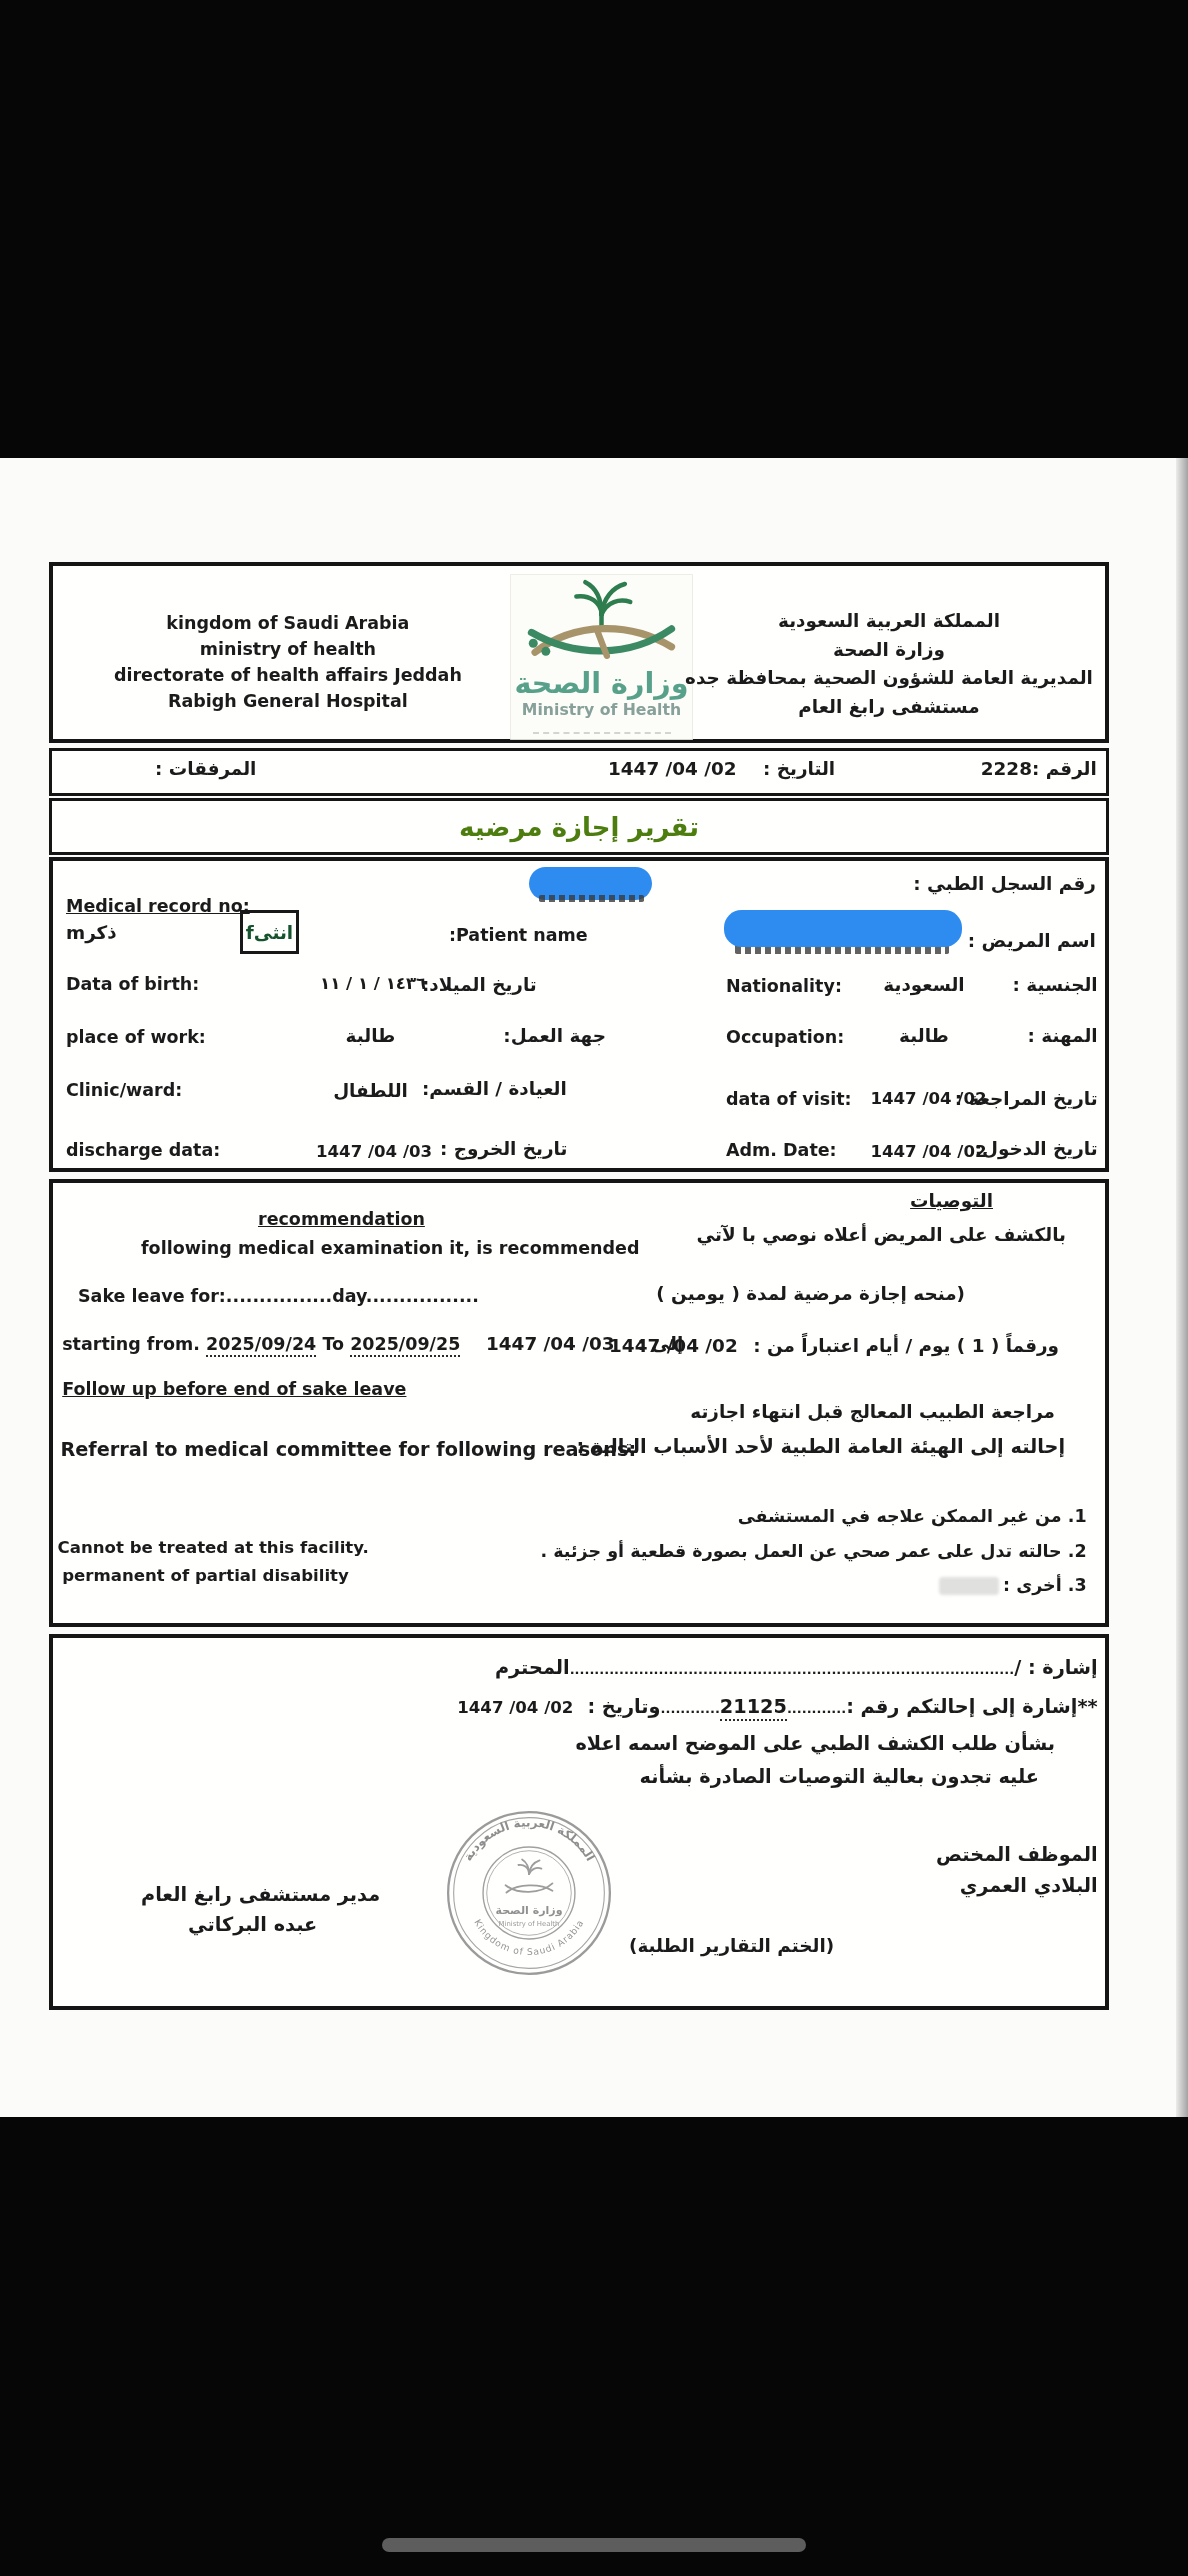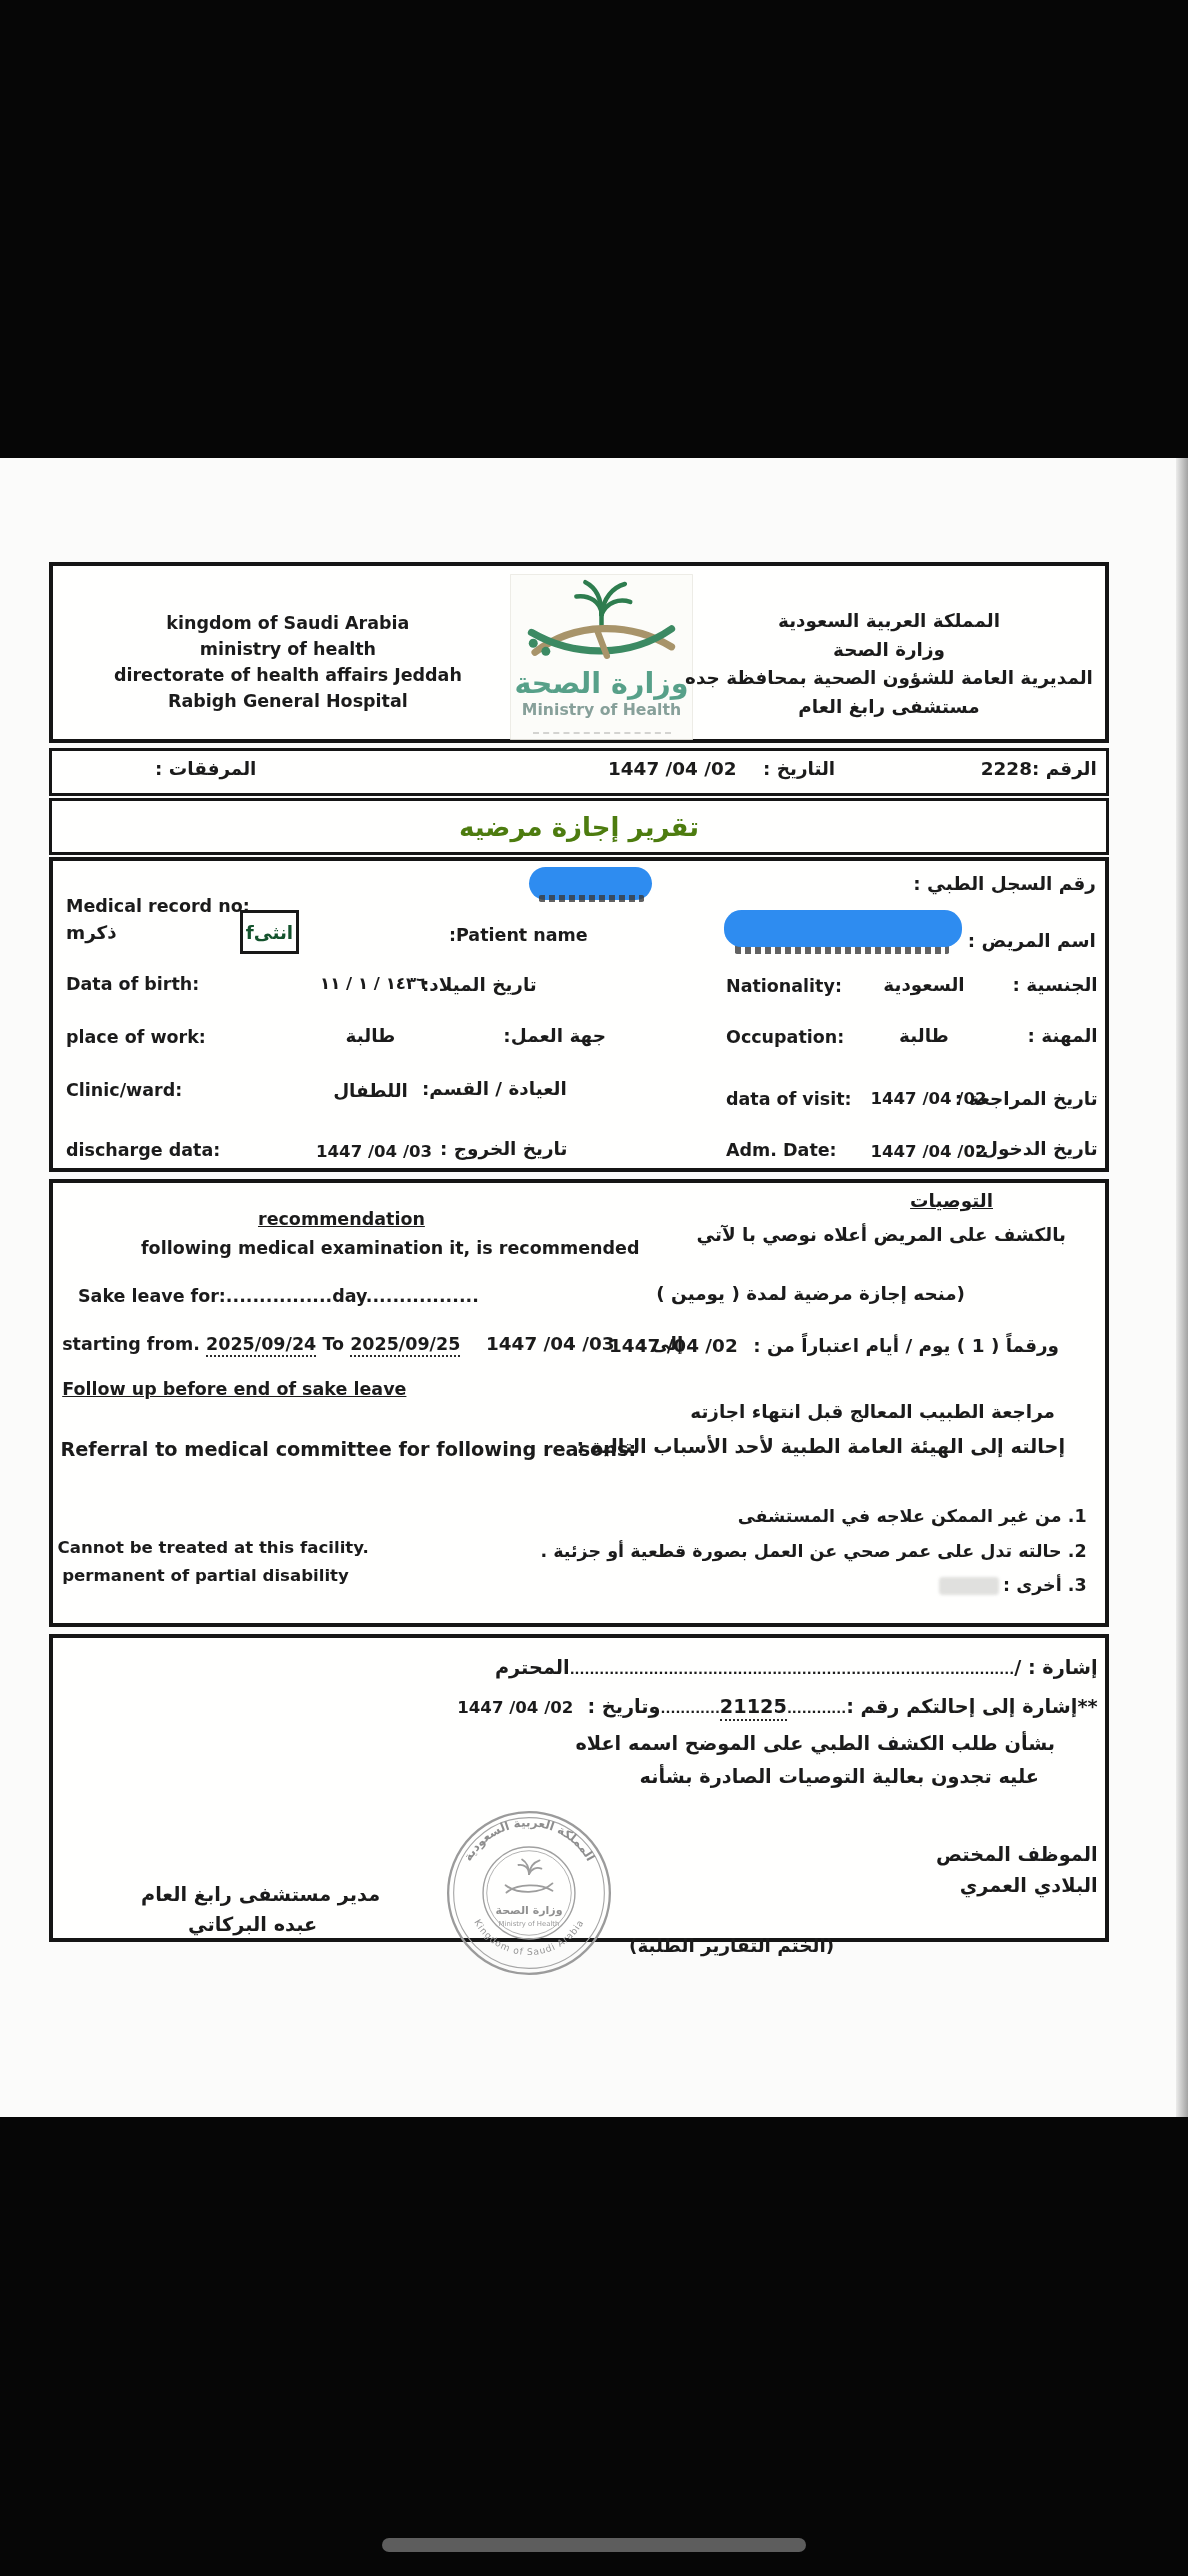--- a/index.html
+++ b/index.html
@@ -83,21 +83,21 @@
 </div>
 
 <div class="box box-thin" style="left:49px;top:798px;width:1060px;height:57px;display:flex;align-items:center;justify-content:center;">
   <div class="ar" style="font-size:26px;font-weight:bold;color:#4d7c0f;">تقرير إجازة مرضيه</div>
 </div>
 
 <div class="box" style="left:49px;top:857px;width:1060px;height:315px;">
   <div class="t fa ar" style="right:9.2px;top:12px;">رقم السجل الطبي :</div>
   <div class="pill" style="left: 476px; top: 6.4px; width: 123px; height: 33px; background: rgb(46, 140, 240);"></div>
   <div class="smudge" style="left:486px;top:34px;width:105px;height:7.4px;"></div>
-  <div class="t en" style="left:13px;top:35px;">Medical record no:</div>
+  <div class="t en" style="left:13px;top:35px;text-decoration:underline;">Medical record no:</div>
 
   <div class="t fa ar" style="right:9.2px;top:69px;">اسم المريض :</div>
   <div class="smudge" style="left:682px;top:81px;width:214px;height:12px;"></div>
   <div class="pill" style="left: 671px; top: 49px; width: 238px; height: 37px; background: rgb(46, 140, 240);"></div>
   <div class="t en" style="left:396px;top:64px;">:Patient name</div>
   <div class="t fa ar" style="left:13px;top:61px;">ذكرm</div>
   <div class="check-box" style="left:187px;top:49px;width:59px;height:44px;">
     <span class="ar" style="font-size:18.4px;font-weight:bold;color:#14532d;">انثىf</span>
   </div>
 
@@ -161,21 +161,21 @@
   <div class="t fa ar" style="right:40px;top:252px;font-size:19.3px;">إحالته إلى الهيئة العامة الطبية لأحد الأسباب التالية :</div>
 
   <div class="t fa ar" style="right:18.4px;top:323px;font-size:17.5px;">1. من غير الممكن علاجه في المستشفى</div>
   <div class="t en" style="left:4.6px;top:355px;font-size:16.6px;">Cannot be treated at this facility.</div>
   <div class="t fa ar" style="right:18.4px;top:358px;font-size:17.5px;">2. حالته تدل على عمر صحي عن العمل بصورة قطعية أو جزئية .</div>
   <div class="t en" style="left:9.2px;top:383px;font-size:16.6px;">permanent of partial disability</div>
   <div class="t fa ar" style="right:18.4px;top:392px;font-size:17.5px;">3. أخرى :</div>
   <div class="blur-box" style="right:106px;top:394px;width:60px;height:18.4px;"></div>
 </div>
 
-<div class="box" style="left:49px;top:1634px;width:1060px;height:308px;">
+<div class="box" style="left:49px;top:1634px;width:1060px;height:376px;">
   <div class="t fa ar" style="right:7.4px;top:17.5px;font-size:19.3px;">
     <span>إشارة : /</span><span style="font-size:13px;letter-spacing:0.9px;">..........................................................................................</span><span>المحترم</span>
   </div>
   <div class="t fa ar" style="right:7.4px;top:57px;font-size:19.3px;">
     <span>**إشارة إلى إحالتكم رقم :</span><span style="font-size:13px;">............</span><span class="ltr dotted-u">21125</span><span style="font-size:13px;">............</span><span>وتاريخ :</span>
     <span class="ltr" style="font-size:16.6px;margin-right:7.4px;">1447 /04 /02</span>
   </div>
   <div class="t fa ar" style="right:50px;top:94px;font-size:19.3px;">بشأن طلب الكشف الطبي على الموضح اسمه اعلاه</div>
   <div class="t fa ar" style="right:66px;top:127px;font-size:19.3px;">عليه تجدون بعالية التوصيات الصادرة بشأنه</div>
 

